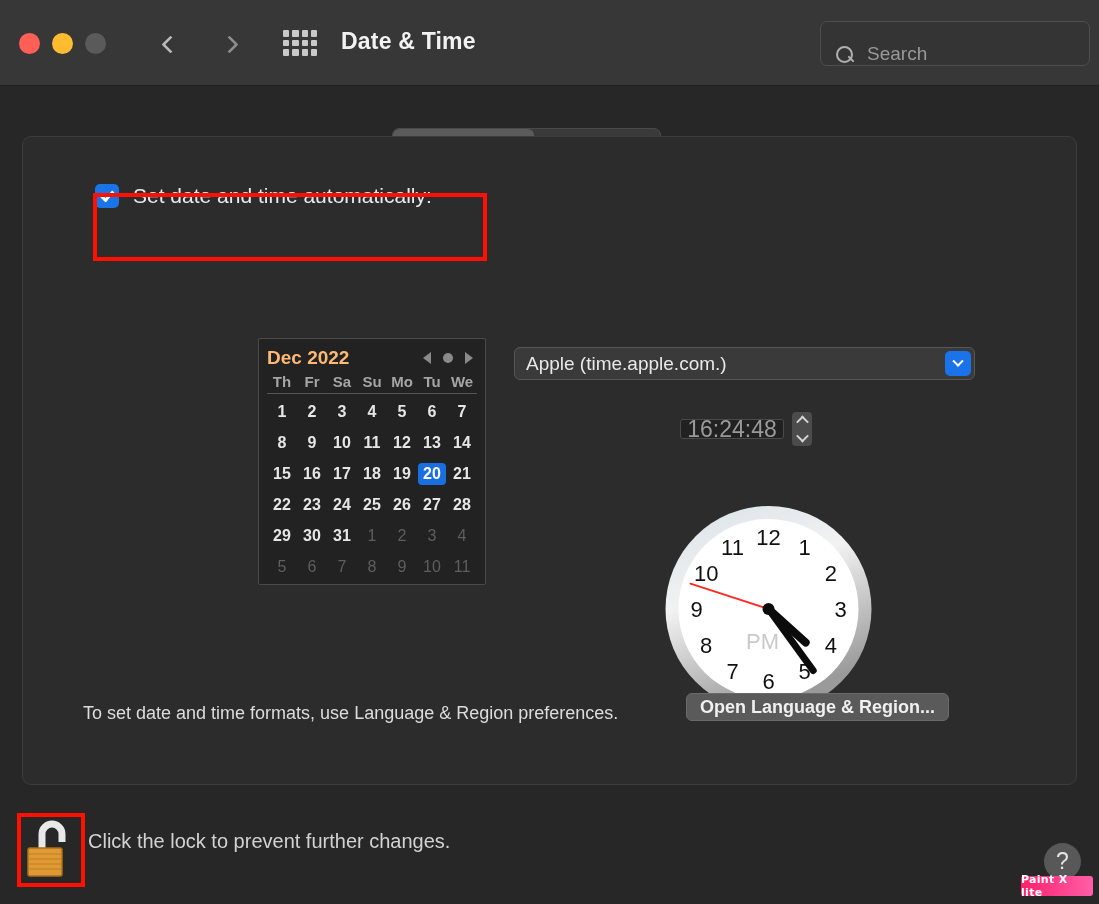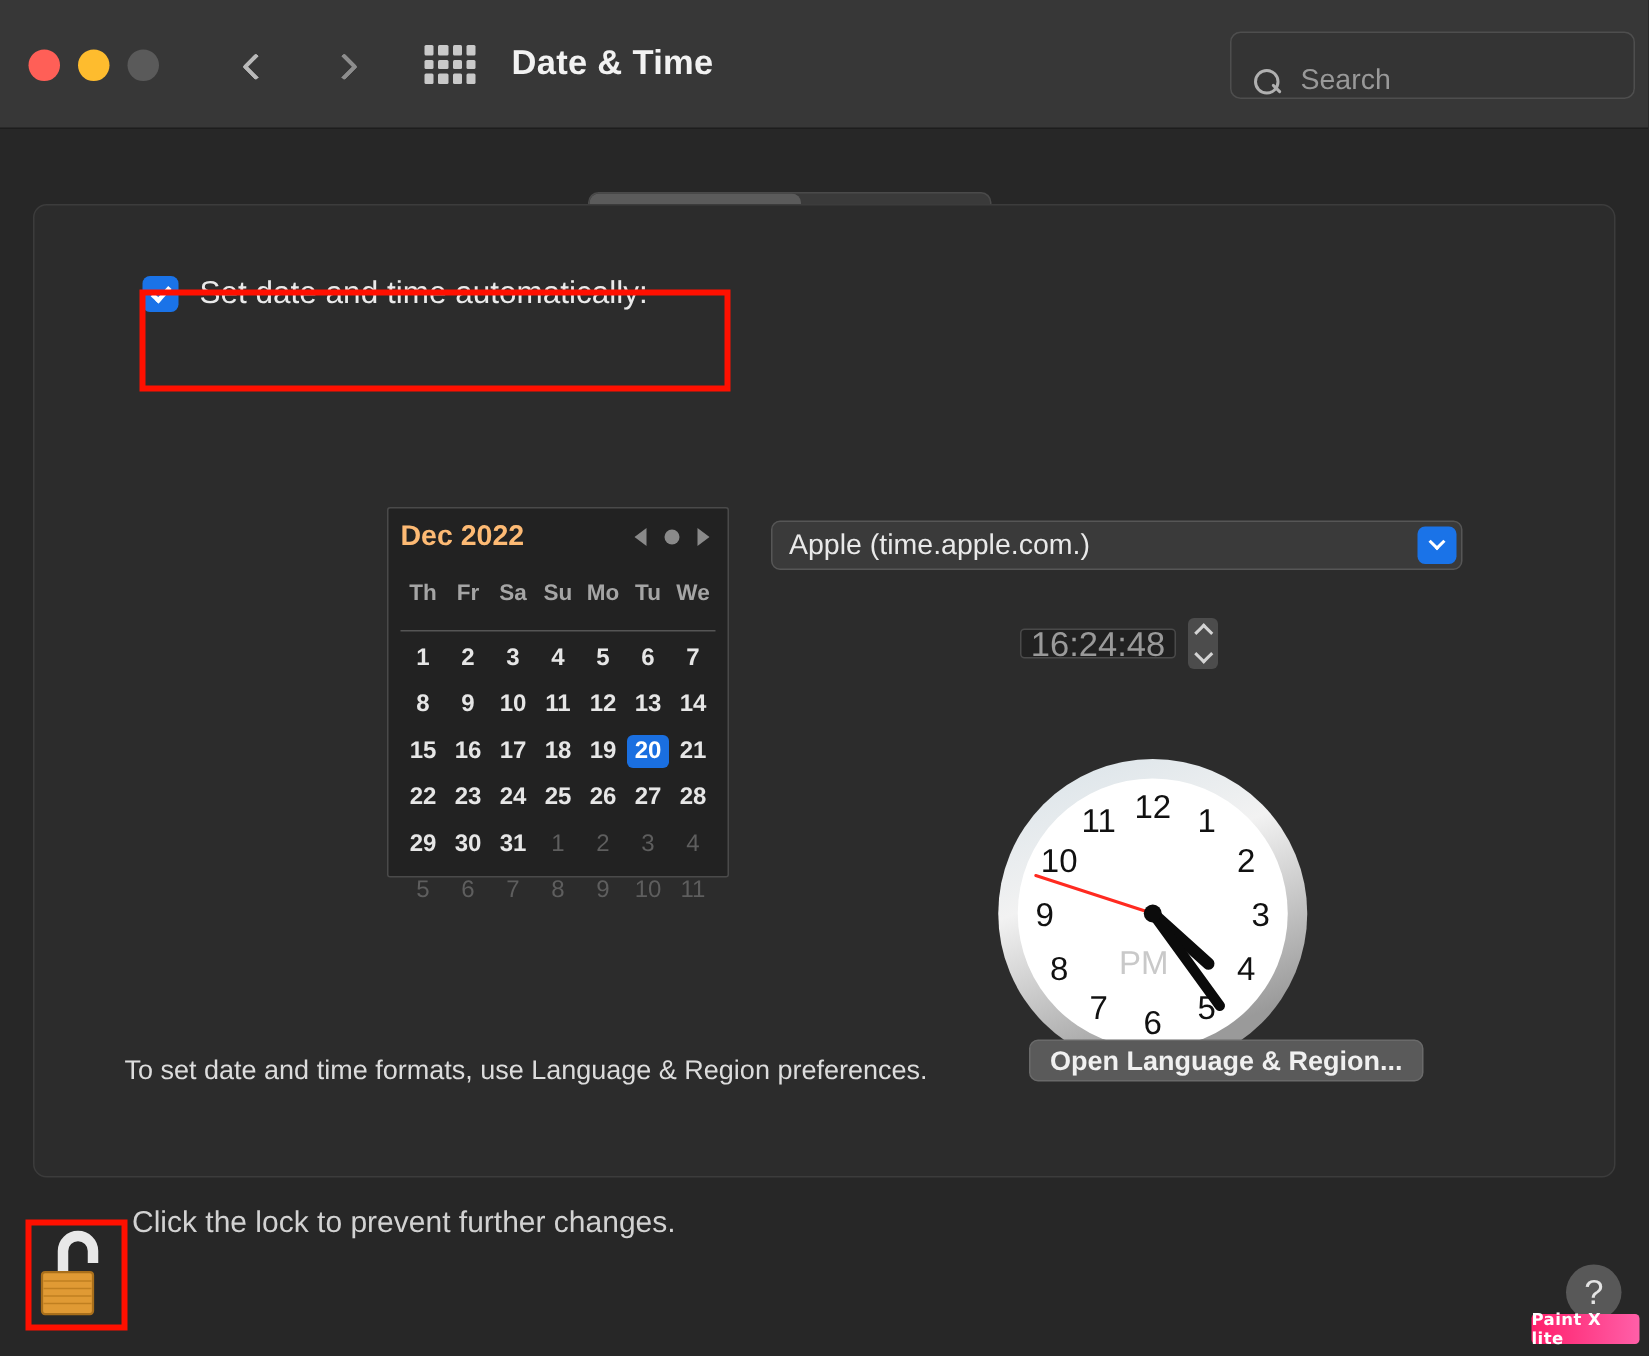--- a/index.html
+++ b/index.html
@@ -141,21 +141,21 @@
     padding: 6px 8px;
   }
   .cal-head { display: flex; align-items: center; justify-content: space-between; height: 26px; }
   .cal-month { font-size: 19px; font-weight: bold; color: #fdba74; }
   .cal-nav { display: flex; align-items: center; gap: 12px; padding-right: 4px; }
   .tri-l { width: 0; height: 0; border-top: 6px solid transparent; border-bottom: 6px solid transparent; border-right: 8px solid #8a8a8a; }
   .tri-r { width: 0; height: 0; border-top: 6px solid transparent; border-bottom: 6px solid transparent; border-left: 8px solid #8a8a8a; }
   .cal-dot { width: 10px; height: 10px; border-radius: 50%; background: #8a8a8a; }
   .wk {
     display: grid; grid-template-columns: repeat(7, 1fr);
-    border-bottom: 1px solid #555; padding-bottom: 16px; margin-top: 16px;
+    border-bottom: 1px solid #555; padding-bottom: 3px; margin-top: 2px;
   }
   .wk span { font-size: 15px; font-weight: bold; color: #a5a5a5; text-align: center; }
   .days { display: grid; grid-template-columns: repeat(7, 1fr); grid-auto-rows: 31px; margin-top: 2px; }
   .day {
     display: flex; align-items: center; justify-content: center;
     font-size: 16px; font-weight: bold; color: #e6e6e6;
   }
   .day.out { color: #5e5e5e; font-weight: normal; }
   .day.sel span {
     background: #1a6fe0; color: #fff; border-radius: 4px;
@@ -176,21 +176,21 @@
     display: flex; align-items: center; font-size: 18px; color: #f0f0f0; font-weight: bold;
   }
 
   
   .lockbox {
     position: absolute; left: 17px; top: 813px; width: 68px; height: 74px;
     border: 4px solid #ff1000;
   }
   .lock-icon { position: absolute; left: 22px; top: 818px; width: 58px; height: 64px; }
   .lock-note {
-    position: absolute; left: 88px; top: 804px;
+    position: absolute; left: 88px; top: 830px;
     font-size: 20px; color: #d2d2d2;
   }
 
   .helpbtn {
     position: absolute; left: 1044px; top: 843px; width: 37px; height: 37px;
     border-radius: 50%; background: #585858;
     display: flex; align-items: center; justify-content: center;
     font-size: 23px; color: #e4e4e4;
   }
   .watermark {

